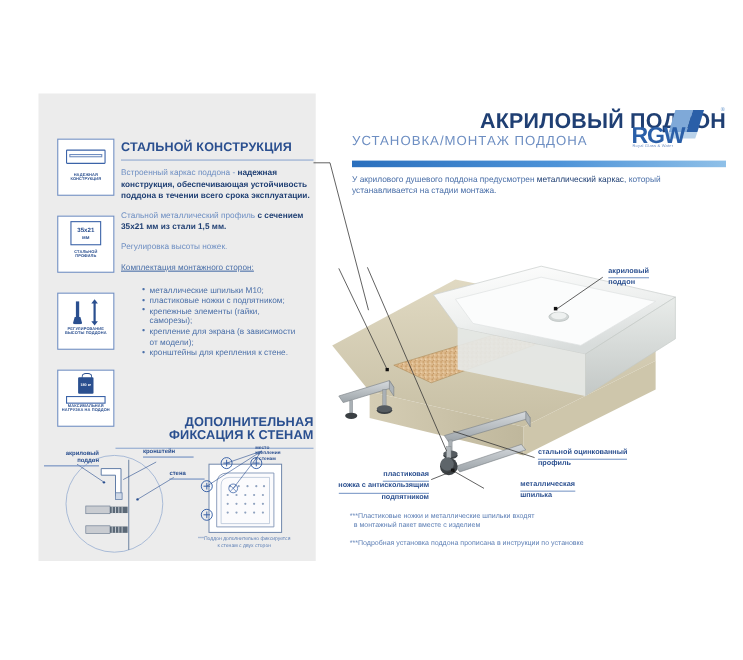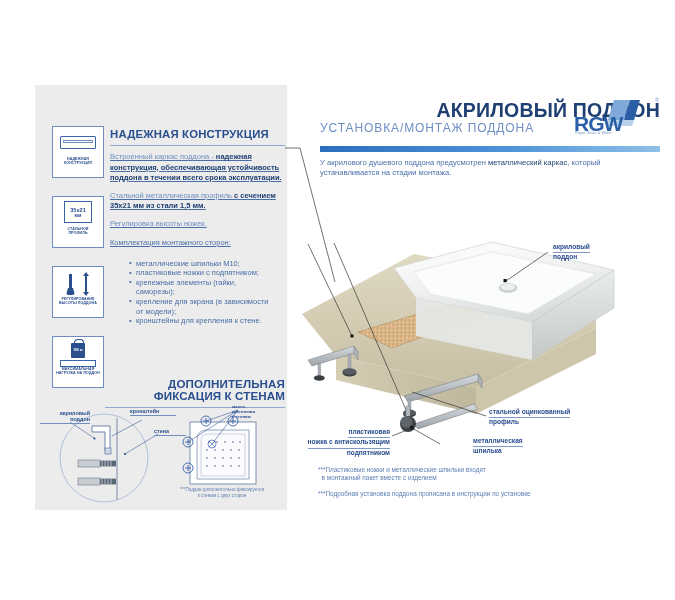--- a/index.html
+++ b/index.html
@@ -53,21 +53,21 @@
   .weight .wtxt{font-size:3.4px;color:#ffffff;font-weight:bold;text-align:center;line-height:3.6px;}
   .tray-bar{width:34px;height:5px;border:1.1px solid #3b63a8;margin-top:2px;background:#fff;}
 
   
   .lt{position:absolute;left:110px;width:175px;}
   .h-blue{
     font-size:11.4px;font-weight:bold;color:#2a4f8f;letter-spacing:.15px;
     line-height:13px;
   }
   .rule{height:1.4px;background:#8fa8cf;margin:4px 0 6px 0;width:100%;}
-  .p-body{font-size:7.5px;line-height:10.2px;color:#4a6fa8;margin:0 0 8px 0;text-decoration:underline;}
+  .p-body{font-size:7.5px;line-height:10.2px;color:#4a6fa8;margin:0 0 8px 0;}
   .p-body b{color:#1f3f73;font-weight:bold;}
   .p-body .lite{color:#6d8ec2;}
   .u-head{font-size:7.5px;color:#4a6fa8;text-decoration:underline;margin:0 0 3px 0;}
   ul.pkg{margin:12px;padding:0 0 0 8px;list-style:none;}
   ul.pkg li{font-size:7.5px;line-height:9.6px;color:#4a6fa8;position:relative;padding-left:6px;}
   ul.pkg li:before{content:"•";position:absolute;left:-1px;top:-.5px;color:#4a6fa8;font-size:8px;}
 
   
   .wall-head{position:absolute;left:105px;top:378px;width:180px;}
   .wall-head .h2{font-size:11.6px;font-weight:bold;color:#2a4f8f;line-height:12.4px;letter-spacing:.1px;text-align:right;}
@@ -175,29 +175,29 @@
       </div>
       <div class="icon-cap">
         <span>МАКСИМАЛЬНАЯ</span><br>
         <span>НАГРУЗКА НА ПОДДОН</span>
       </div>
     </div>
 
   </div>
 
   <div class="lt" style="top:128px;">
-    <div class="h-blue">НАДЕЖНАЯ КОНСТРУКЦИЯ</div>
+    <div class="h-blue">СТАЛЬНОЙ КОНСТРУКЦИЯ</div>
     <div class="rule"></div>
 
     <p class="p-body">
       <span class="lite">Встроенный каркас поддона - </span><b>надежная конструкция, обеспечивающая устойчивость поддона в течении всего срока эксплуатации.</b>
     </p>
 
     <p class="p-body">
-      <span class="lite">Стальной металлическая профиль </span><b>с сечением 35x21 мм из стали 1,5 мм.</b>
+      <span class="lite">Стальной металлический профиль </span><b>с сечением 35x21 мм из стали 1,5 мм.</b>
     </p>
 
 
     <p class="p-body">
       <span class="lite">Регулировка высоты ножек.</span>
     </p>
 
     <div class="u-head">Комплектация монтажного сторон:</div>
     <ul class="pkg">
       <li>металлические шпильки M10;</li>

